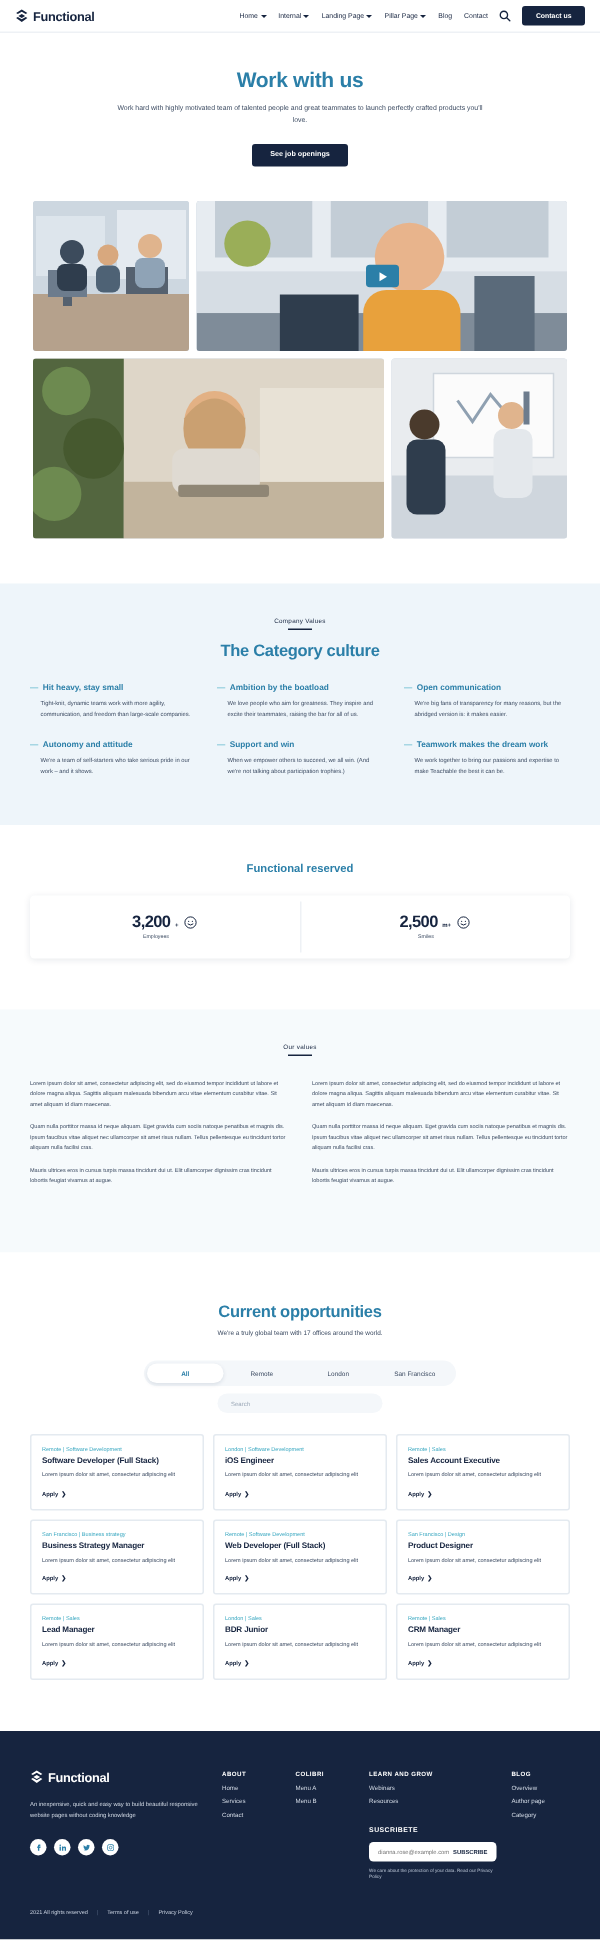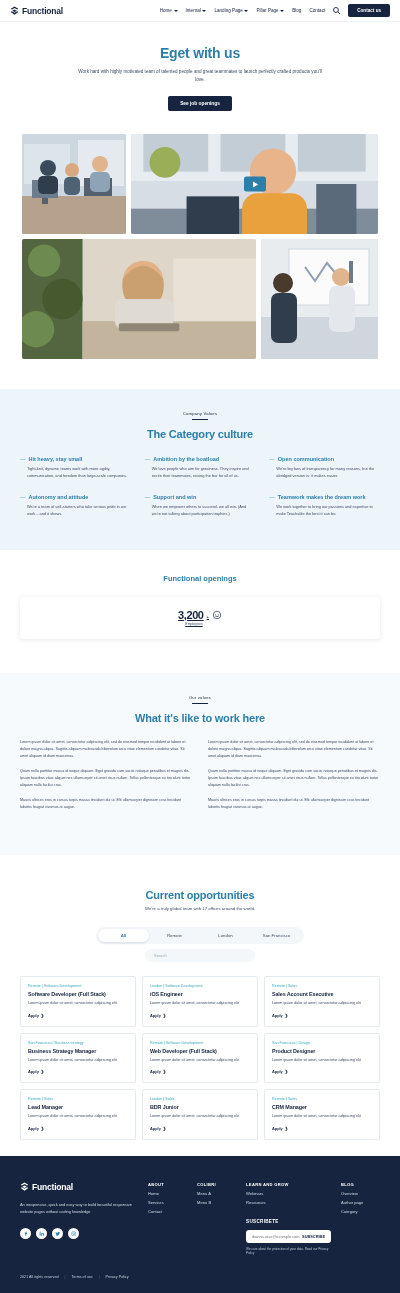--- a/index.html
+++ b/index.html
@@ -74,36 +74,36 @@
   .val-body { font-size: 3.9px; color: #3b4a61; line-height: 1.75; margin-top: 3px; padding-left: 7px; }
 
   
   .numbers { padding: 24px 20px 34px; background: #fff; text-align:center; }
   .num-title { font-size: 7.5px; color: #2b7fa8; font-weight: 700; }
   .stats {
     margin-top: 14px; display: flex; background: #fff;
     border-radius: 3px; box-shadow: 0 1px 5px rgba(20,40,70,.10);
     overflow: hidden;
   }
-  .stat { flex: 1; padding: 12px 6px 13px; display:flex; flex-direction:column; align-items:center; position: relative; text-decoration: underline; }
+  .stat { flex: 1; padding: 12px 6px 13px; display:flex; flex-direction:column; align-items:center; position: relative; }
   .stat + .stat::before { content:""; position:absolute; left:0; top:10%; height:80%; width:1px; background:#eef1f5; }
   .stat-row { display: flex; align-items: center; gap: 3px; }
   .stat-val { font-size: 11px; font-weight: 700; color: #16243f; letter-spacing: -.4px; }
   .stat-suf { font-size: 4px; font-weight: 700; color: #16243f; align-self: flex-end; margin-bottom: 2px; }
   .stat-ic { width: 10px; height: 10px; }
   .stat-lbl { font-size: 3.5px; color: #3b4a61; margin-top: 1px; margin-right: 12px; }
 
   
   .workhere { background: #f6fafc; padding: 22px 20px 36px; }
   .cols2 { display: flex; gap: 16px; margin-top: 15px; }
   .cols2 > div { flex: 1; }
   .cols2 p { font-size: 3.7px; color: #3b4a61; line-height: 1.9; margin-bottom: 8px; }
 
   
-  .opps { background: #fff; padding: 26px 20px 16px; text-align:center; }
+  .opps { background: #fff; padding: 26px 20px 34px; text-align:center; }
   .opps-sub { font-size: 4.3px; color:#3b4a61; margin-top: 5px; }
   .tabs {
     margin: 16px auto 0; width: 208px; background: #f4f7fa;
     border-radius: 10px; display: flex; padding: 2px; align-items: center;
   }
   .tab { flex:1; font-size: 4.3px; color:#3b4a61; padding: 4px 0; border-radius: 9px; cursor: pointer; }
   .tab.active { background:#fff; color:#2b7fa8; font-weight:600; box-shadow: 0 1px 3px rgba(20,40,70,.12); }
   .searchbox {
     margin: 5px auto 0; width: 110px; background: #f4f7fa; border-radius: 9px;
     padding: 4px 9px; text-align: left; font-size: 4px; color: #9aa7b6; cursor: text;
@@ -184,21 +184,21 @@
     </div>
     <svg class="search-ic" viewBox="0 0 24 24" fill="none" stroke="#16243f" stroke-width="2.4">
       <circle cx="10.5" cy="10.5" r="6.5"></circle>
         <line x1="15.5" y1="15.5" x2="21" y2="21" stroke-linecap="round"></line>
     </svg>
     <button class="btn-contact">Contact us</button>
   </div>
 </div>
 
 <div class="hero">
-  <h1>Eget with us</h1>
+  <h1>Work with us</h1>
   <p>Work hard with highly motivated team of talented people and great teammates to launch perfectly crafted products you'll love.</p>
   <button class="btn-primary">See job openings</button>
 </div>
 
 <div class="gallery">
   <div class="grid-top">
     <div class="ph" style="width:104px;height:100px">
       <svg viewBox="0 0 104 100" preserveAspectRatio="xMidYMid slice">
         <rect width="104" height="100" fill="#cdd7e0"></rect>
         <rect y="62" width="104" height="38" fill="#b5a18c"></rect>
@@ -316,42 +316,54 @@
             <span class="dash">—</span>
             <span class="val-title">Teamwork makes the dream work</span>
           </div>
         <div class="val-body">We work together to bring our passions and expertise to make Teachable the best it can be.</div>
       </div>
     </div>
   </div>
 </div>
 
 <div class="numbers">
-  <div class="num-title">Functional openings</div>
+  <div class="num-title">Functional reserved</div>
   <div class="stats">
     <div class="stat">
       <div class="stat-row">
         <span class="stat-val">3,200</span>
         <span class="stat-suf">+</span>
         <svg class="stat-ic" viewBox="0 0 24 24" fill="none" stroke="#16243f" stroke-width="1.6">
           <circle cx="12" cy="12" r="9"></circle>
             <circle cx="9" cy="10" r="1" fill="#16243f" stroke="none"></circle>
             <circle cx="15" cy="10" r="1" fill="#16243f" stroke="none"></circle>
             <path d="M8 14.5 q4 3.5 8 0" stroke-linecap="round"></path>
         </svg>
       </div>
       <div class="stat-lbl">Employees</div>
     </div>
+    <div class="stat">
+      <div class="stat-row">
+        <span class="stat-val">2,500</span>
+        <span class="stat-suf">m+</span>
+        <svg class="stat-ic" viewBox="0 0 24 24" fill="none" stroke="#16243f" stroke-width="1.6">
+          <circle cx="12" cy="12" r="9"></circle>
+            <circle cx="9" cy="10" r="1" fill="#16243f" stroke="none"></circle>
+            <circle cx="15" cy="10" r="1" fill="#16243f" stroke="none"></circle>
+            <path d="M8 14.5 q4 3.5 8 0" stroke-linecap="round"></path>
+        </svg>
+      </div>
+      <div class="stat-lbl">Smiles</div>
+    </div>
   </div>
 </div>
 
 <div class="workhere">
   <div class="eyebrow">Our values</div>
   <div class="rule"></div>
-  <div class="sec-title">What it's like to work here</div>
   <div class="cols2">
     <div>
       <p>Lorem ipsum dolor sit amet, consectetur adipiscing elit, sed do eiusmod tempor incididunt ut labore et dolore magna aliqua. Sagittis aliquam malesuada bibendum arcu vitae elementum curabitur vitae. Sit amet aliquam id diam maecenas.</p>
       <p>Quam nulla porttitor massa id neque aliquam. Eget gravida cum sociis natoque penatibus et magnis dis. Ipsum faucibus vitae aliquet nec ullamcorper sit amet risus nullam. Tellus pellentesque eu tincidunt tortor aliquam nulla facilisi cras.</p>
       <p>Mauris ultrices eros in cursus turpis massa tincidunt dui ut. Elit ullamcorper dignissim cras tincidunt lobortis feugiat vivamus at augue.</p>
     </div>
     <div>
       <p>Lorem ipsum dolor sit amet, consectetur adipiscing elit, sed do eiusmod tempor incididunt ut labore et dolore magna aliqua. Sagittis aliquam malesuada bibendum arcu vitae elementum curabitur vitae. Sit amet aliquam id diam maecenas.</p>
       <p>Quam nulla porttitor massa id neque aliquam. Eget gravida cum sociis natoque penatibus et magnis dis. Ipsum faucibus vitae aliquet nec ullamcorper sit amet risus nullam. Tellus pellentesque eu tincidunt tortor aliquam nulla facilisi cras.</p>
       <p>Mauris ultrices eros in cursus turpis massa tincidunt dui ut. Elit ullamcorper dignissim cras tincidunt lobortis feugiat vivamus at augue.</p>

